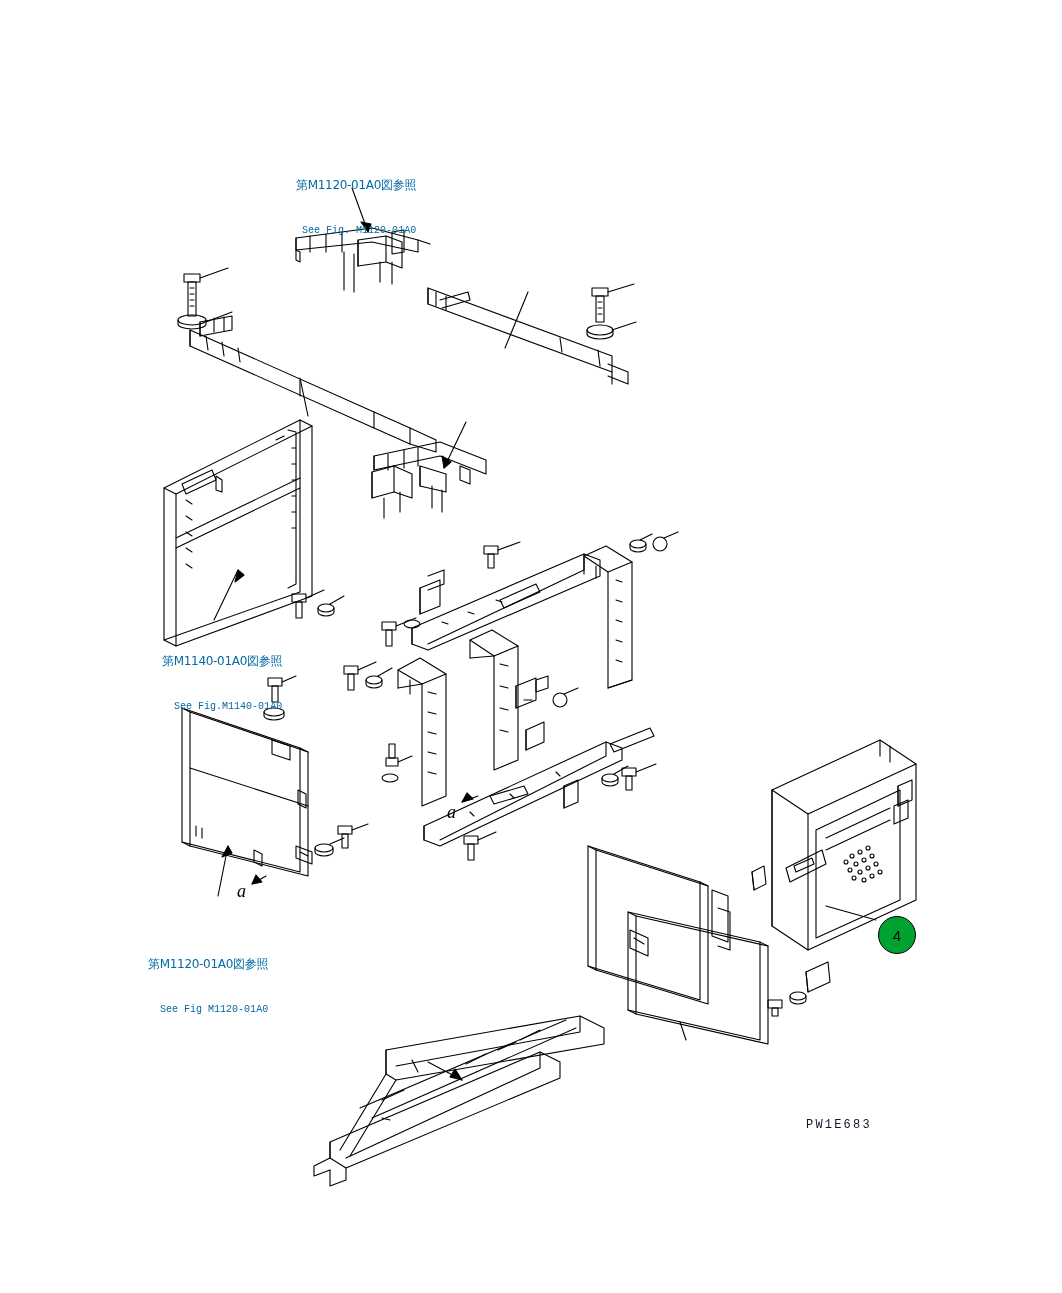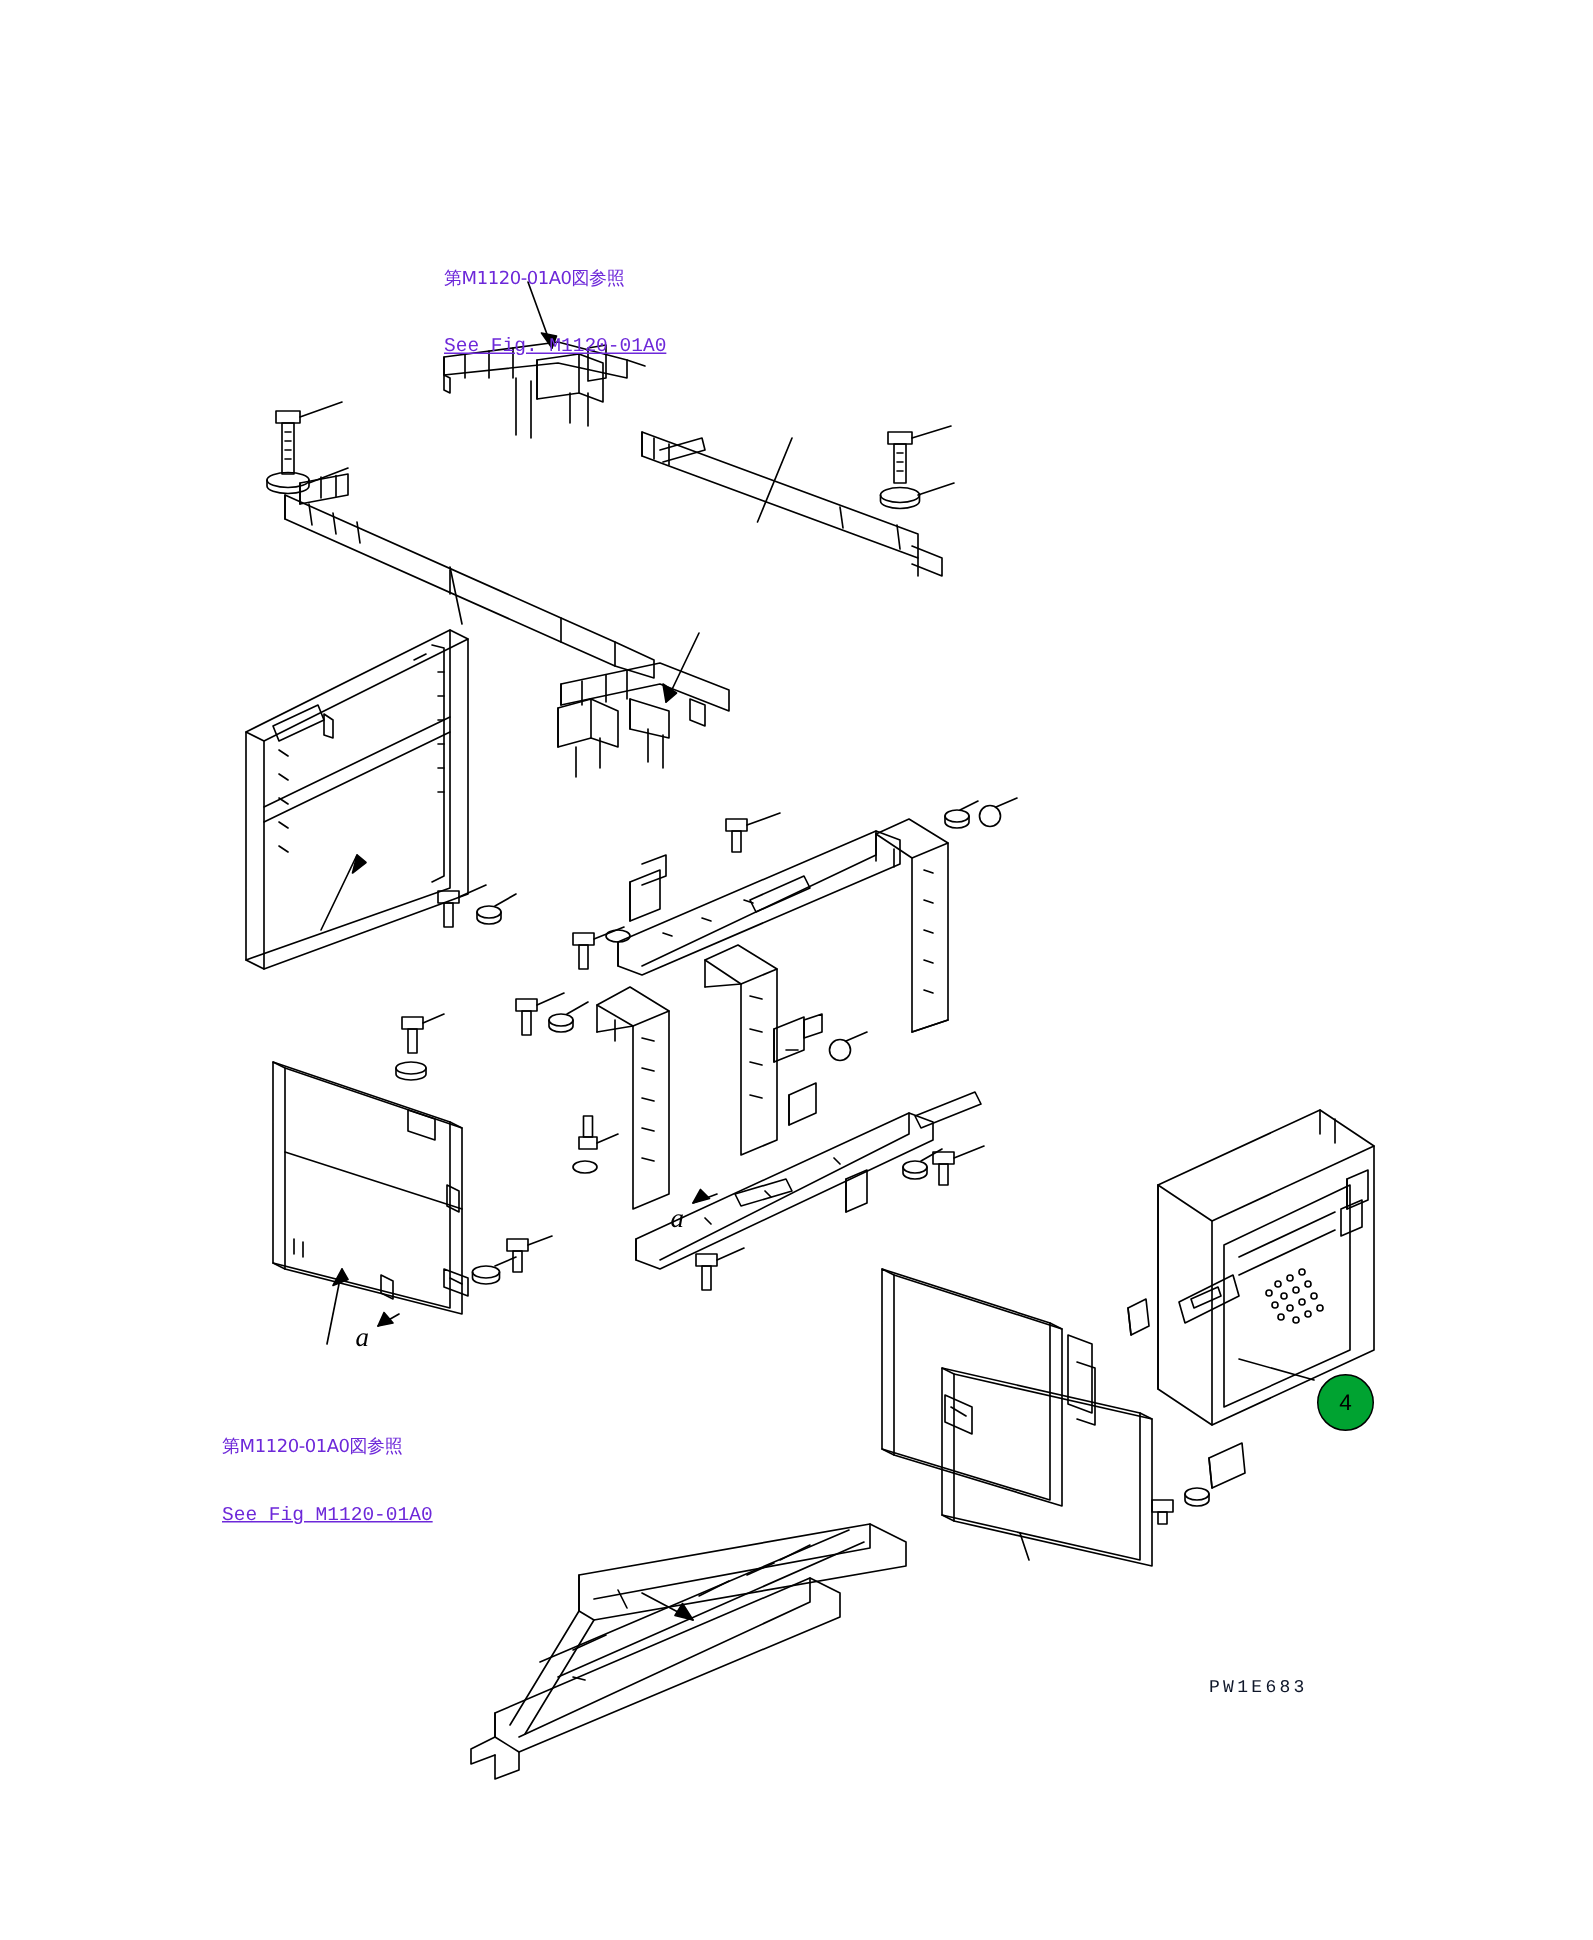--- a/index.html
+++ b/index.html
@@ -22,35 +22,35 @@
     left: 0;
     top: 0;
     width: 1062px;
     height: 1293px;
   }
   .anno {
     position: absolute;
     font-family: "Liberation Mono", monospace;
     font-size: 12.5px;
     line-height: 15px;
-    color: #6d28d9;
+    color: #0369a1;
     white-space: pre;
     letter-spacing: 0px;
+    text-align: right;
   }
   .anno .jp {
     display: block;
     font-family: "DejaVu Sans", sans-serif;
     font-size: 12px;
     letter-spacing: -0.3px;
   }
   .anno .en {
     display: block;
     font-family: "Liberation Mono", monospace;
-    font-size: 13px;
-    text-decoration: underline;
+    font-size: 10px;
   }
   #code {
     position: absolute;
     left: 806px;
     top: 1118px;
     font-family: "Liberation Mono", monospace;
     font-size: 12px;
     letter-spacing: 2.2px;
     color: #0f172a;
   }
@@ -381,20 +381,24 @@
 
     </g>
   </svg>
 
   <div class="anno" style="left:296px; top:148px;">
     <span class="jp">第M1120-01A0図参照</span>
     <span class="en">See Fig. M1120-01A0</span>
   </div>
 
 
+  <div class="anno" style="left:162px; top:624px;">
+    <span class="jp">第M1140-01A0図参照</span>
+    <span class="en">See Fig.M1140-01A0</span>
+  </div>
 
   <div class="anno" style="left:148px; top:927px;">
     <span class="jp">第M1120-01A0図参照</span>
     <span class="en">See Fig M1120-01A0</span>
   </div>
 
 
   <div class="letter" style="left:237px; top:881px;">a</div>
   <div class="letter" style="left:447px; top:802px;">a</div>
 

